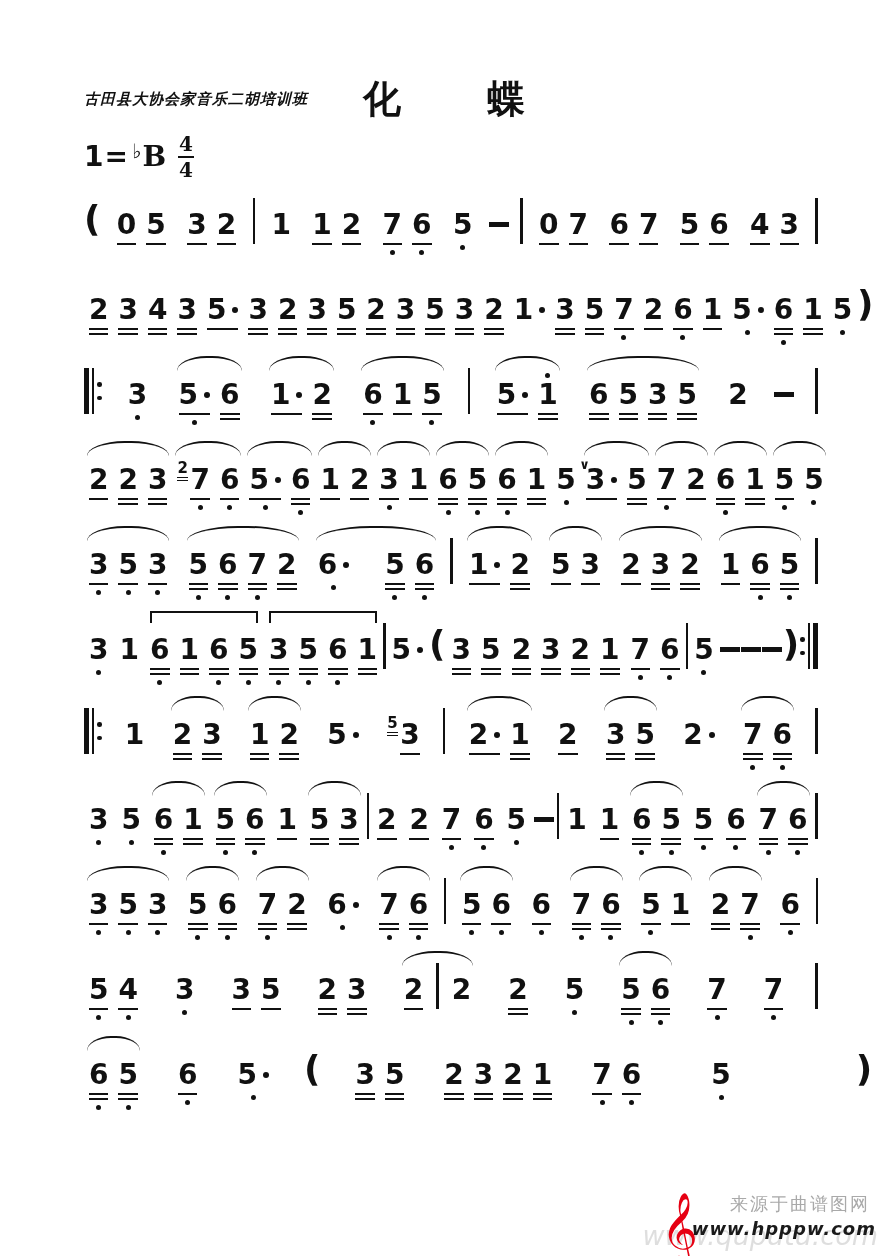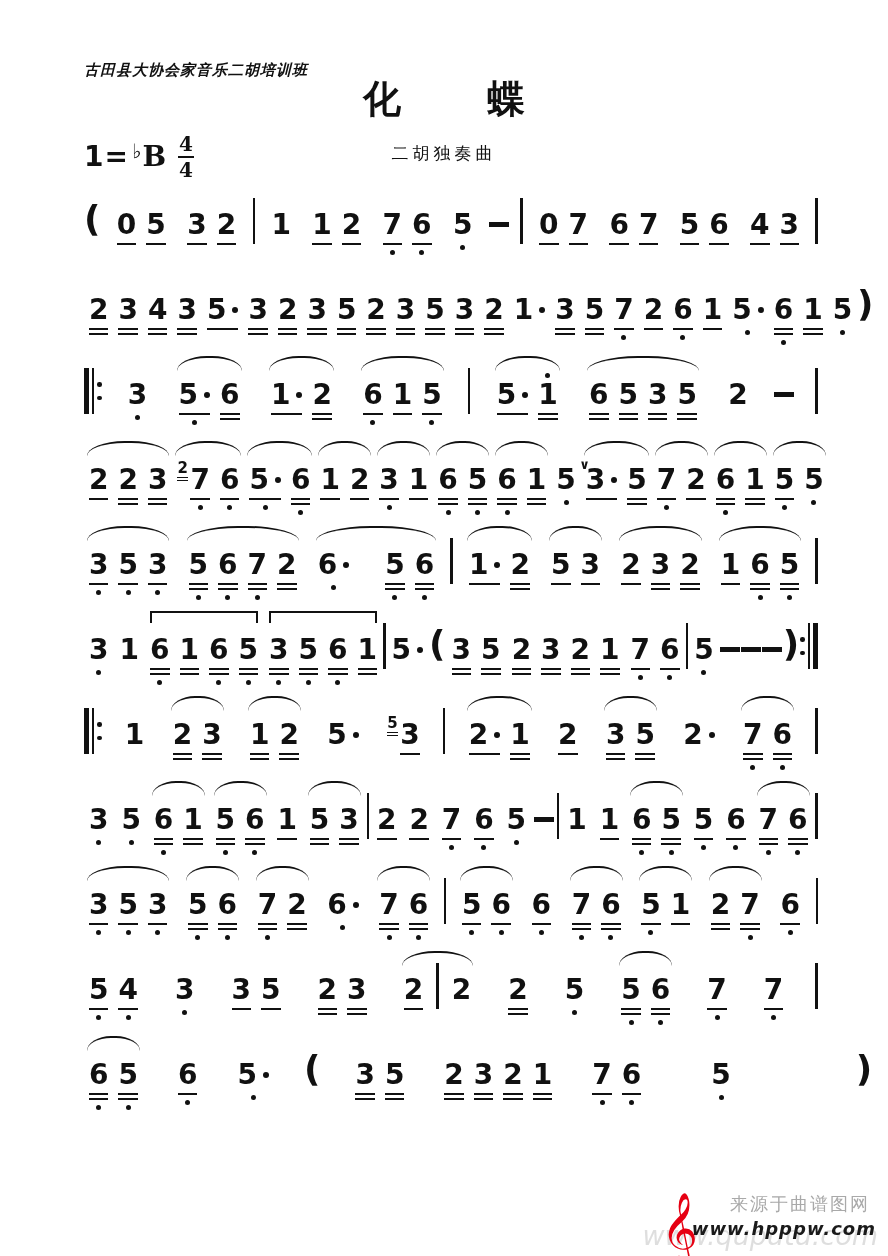--- a/index.html
+++ b/index.html
@@ -1,20 +1,20 @@
 <!DOCTYPE html>
 <html><head>
 <meta charset="utf-8">
 <style>
   html,body{margin:0;padding:0;background:#fff;}
   .page{position:relative;width:888px;height:1256px;margin:0 auto;background:#ffffff;
         color:#111;font-family:"DejaVu Sans",sans-serif;overflow:hidden;}
 
   
-  .org{position:absolute;left:84px;top:61px;font:italic bold 15px "DejaVu Serif",serif;letter-spacing:1px;}
+  .org{position:absolute;left:84px;top:90px;font:italic bold 15px "DejaVu Serif",serif;letter-spacing:1px;}
   .title{position:absolute;left:0;right:0;top:74px;display:flex;justify-content:center;gap:86px;
          font-size:38px;font-weight:bold;}
   .subtitle{position:absolute;left:0;right:0;top:142px;text-align:center;
             font-family:"DejaVu Serif",serif;font-size:17px;letter-spacing:4px;}
   .keysig{position:absolute;left:84px;top:134px;display:flex;align-items:center;font-weight:bold;}
   .kp{font-size:28px;letter-spacing:1px;}
   .kf{font-size:20px;margin:-12px 1px 0 3px;font-family:"DejaVu Serif",serif;}
   .kl{font-size:28px;font-family:"DejaVu Serif",serif;}
   .meter{display:flex;flex-direction:column;align-items:center;margin-left:12px;
          font-family:"DejaVu Serif",serif;font-weight:bold;font-size:20px;line-height:1;}
@@ -82,21 +82,20 @@
     <span class="kp">1=</span>
     <span class="kf">♭</span>
     <span class="kl">B</span>
     <span class="meter">
       <span>4</span>
       <span class="mline"></span>
       <span>4</span>
     </span>
   </div>
 
-  <div class="subtitle">二胡独奏曲</div>
 
   <div class="score">
       <div class="line">
         <div class="paren">(</div>
         <div class="grp">
           <div class="gn">
             <div class="tok">
               <div class="tup"></div>
               <div class="drow">
                 <span class="d">0</span>

